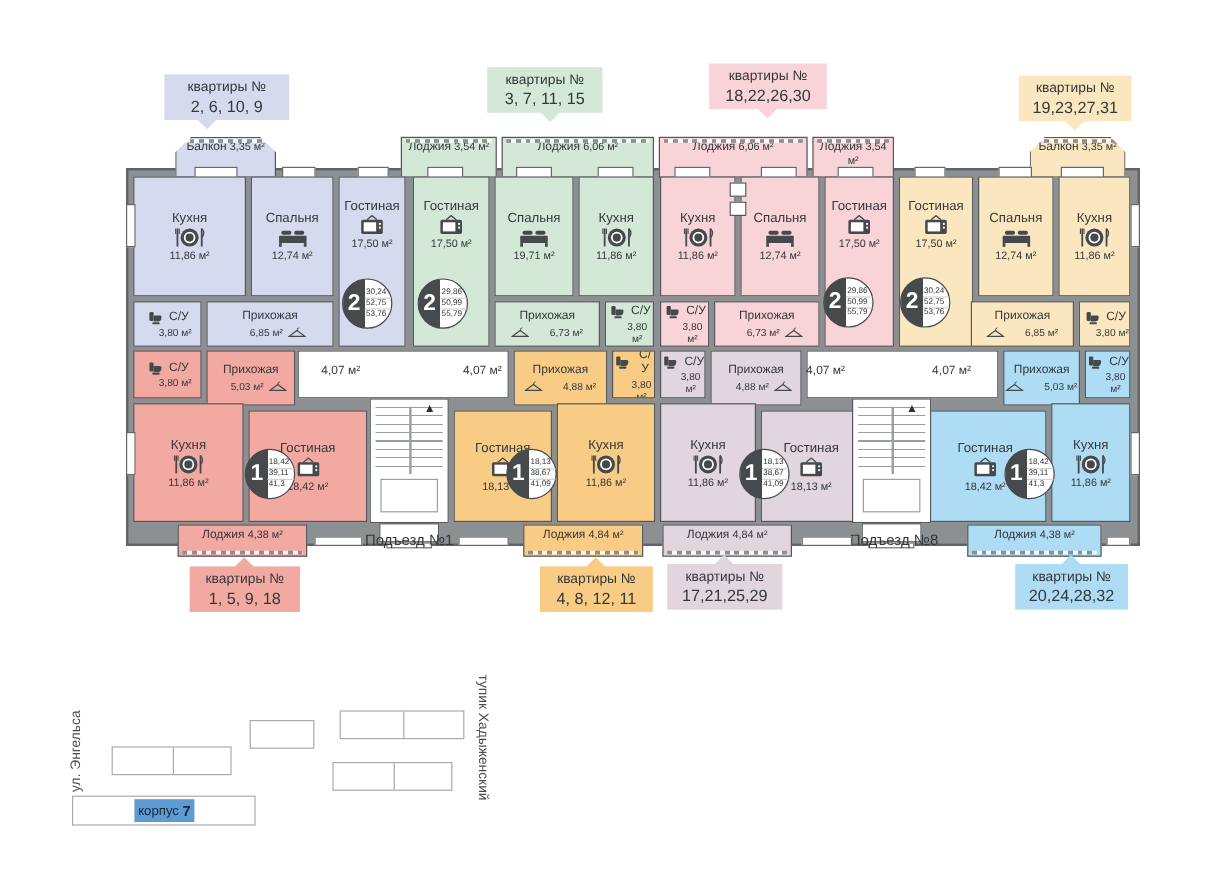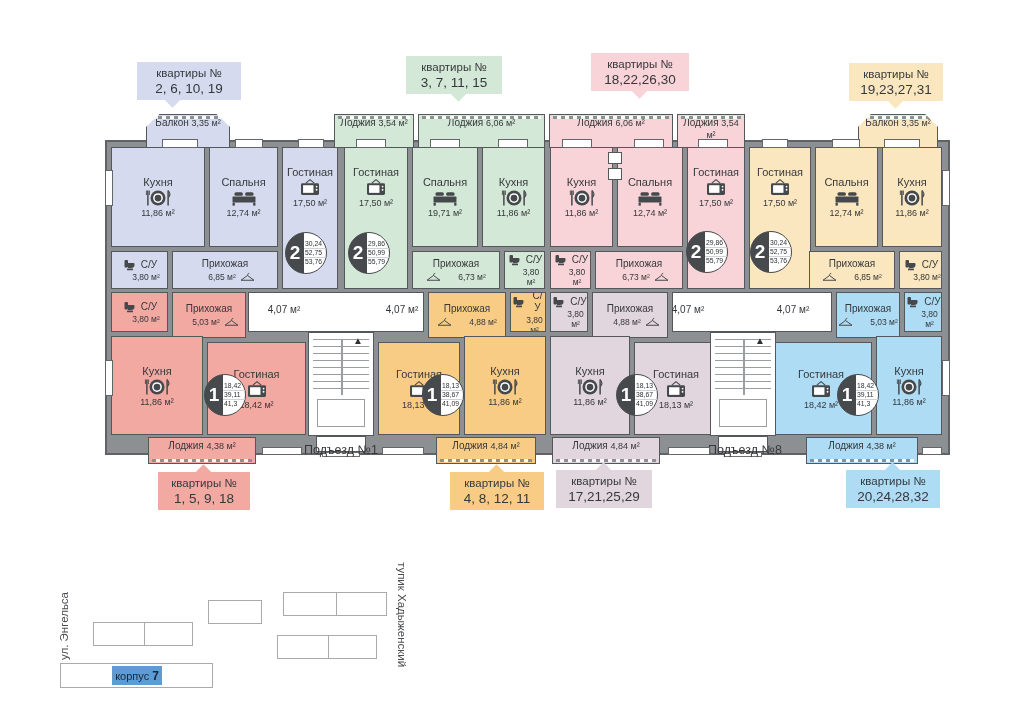--- a/index.html
+++ b/index.html
@@ -76,21 +76,21 @@
   .korpus b{font-size:12px;}
   .vbox{position:absolute;background:#fff;border:1px solid #54585b;box-sizing:border-box;}
 </style>
 </head>
 <body>
 
 <div class="plan">
 
   <div class="tag top p35 c-lav" style="left:137px;top:62px;width:96px;">
     <div>квартиры №</div>
-    <div class="t2">2, 6, 10, 19</div>
+    <div class="t2">2, 6, 10, 9</div>
   </div>
   <div class="tag top p55 c-grn" style="left:406px;top:56px;width:88px;">
     <div>квартиры №</div>
     <div class="t2">3, 7, 11, 15</div>
   </div>
   <div class="tag top c-pnk" style="left:591px;top:53px;width:90px;">
     <div>квартиры №</div>
     <div class="t2">18,22,26,30</div>
   </div>
   <div class="tag top c-orn" style="left:849px;top:63px;width:86px;">

